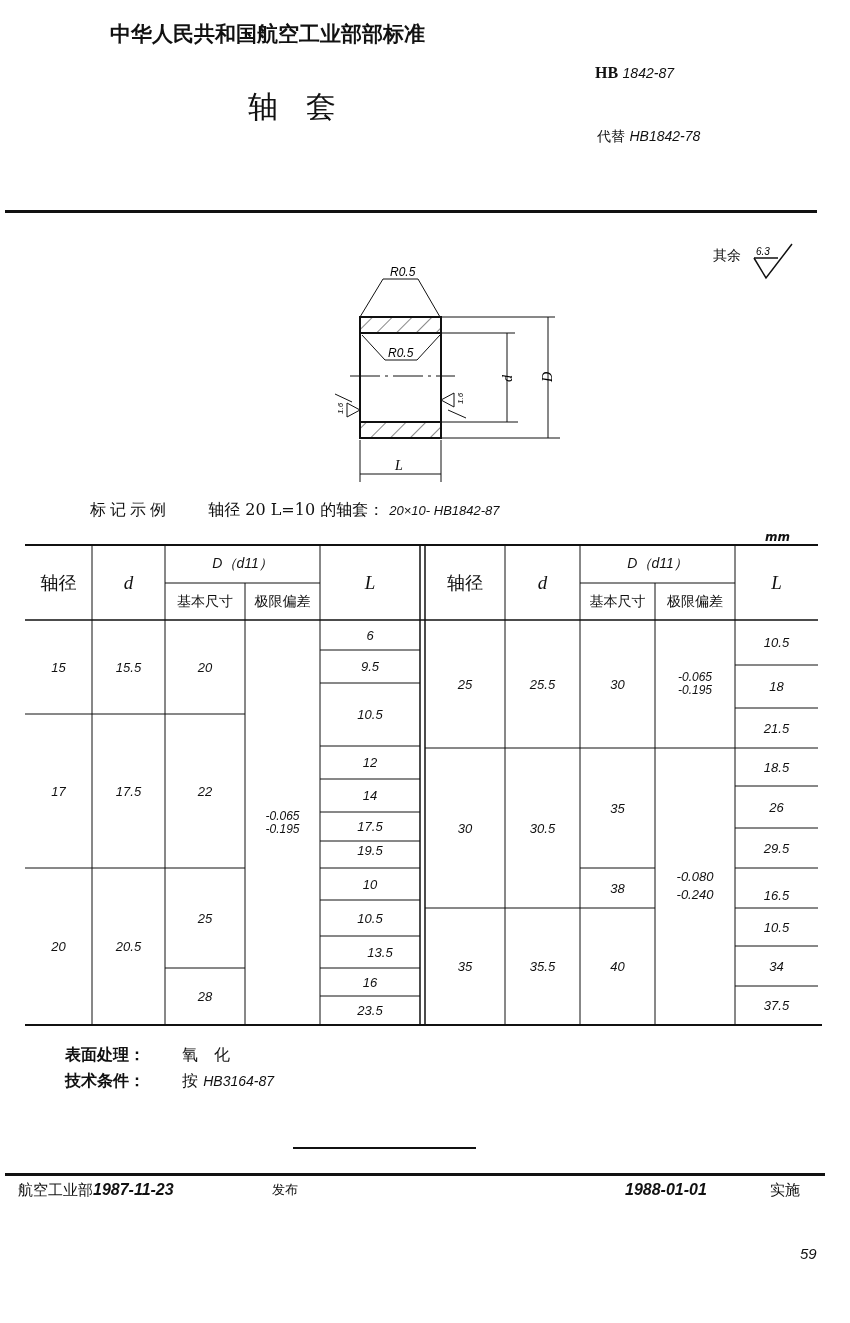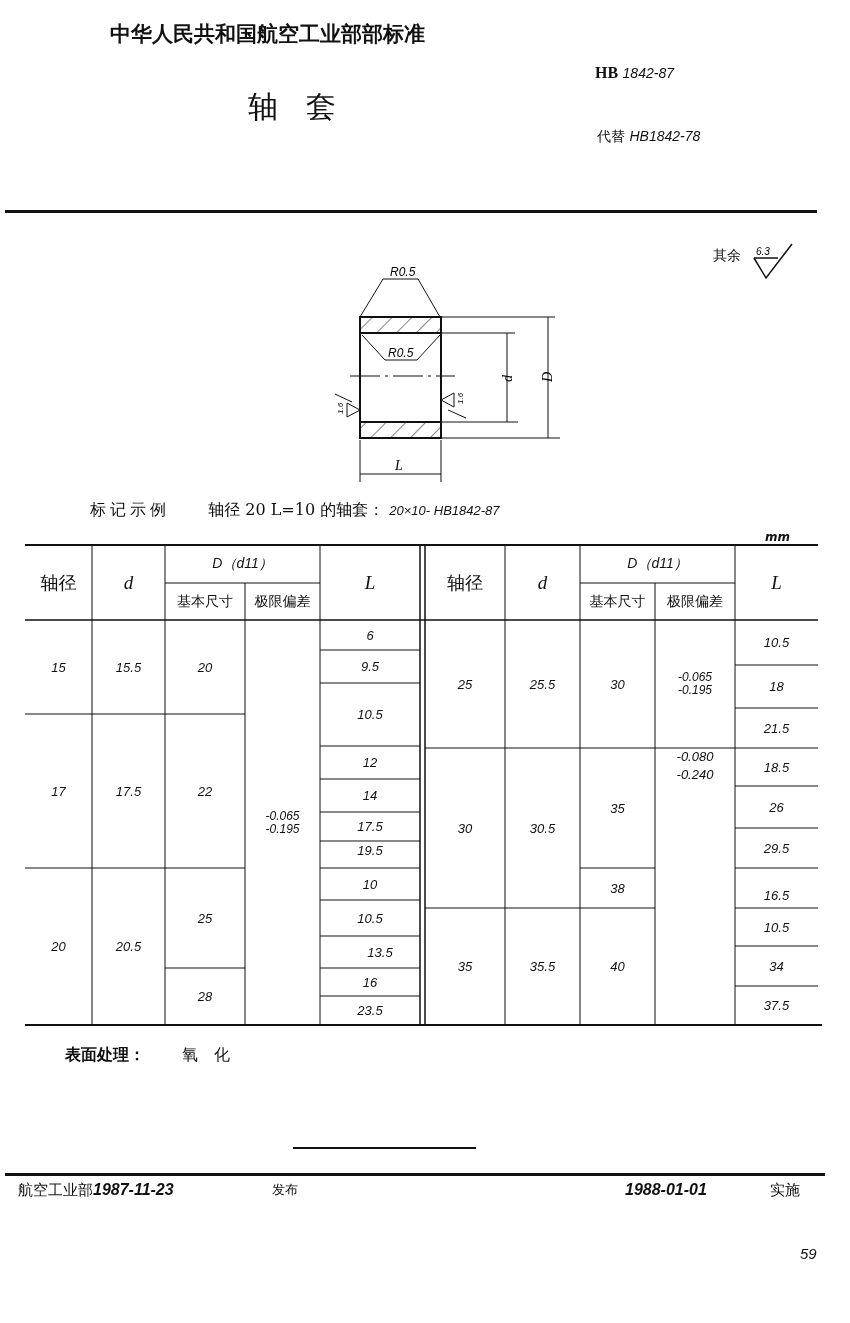--- a/index.html
+++ b/index.html
@@ -226,37 +226,42 @@
 
 <div class="cell" style="left:425px;top:748px;width:80px;height:160px">30</div>
 <div class="cell" style="left:505px;top:748px;width:75px;height:160px">30.5</div>
 <div class="cell" style="left:580px;top:748px;width:75px;height:120px">35</div>
 <div class="cell" style="left:580px;top:868px;width:75px;height:40px">38</div>
 <div class="cell" style="left:735px;top:748px;width:83px;height:38px">18.5</div>
 <div class="cell" style="left:735px;top:786px;width:83px;height:42px">26</div>
 <div class="cell" style="left:735px;top:828px;width:83px;height:40px">29.5</div>
 <div class="cell" style="left:735px;top:868px;width:83px;height:55px">16.5</div>
 
-<div class="cell dev" style="left:655px;top:748px;width:80px;height:344px;justify-content:flex-start;box-sizing:border-box">
+<div class="cell dev" style="left:655px;top:748px;width:80px;height:344px;justify-content:flex-start;padding-top:120px;box-sizing:border-box">
   <span style="font-size:13px;line-height:18px">-0.080</span>
   <span style="font-size:13px;line-height:18px">-0.240</span>
 </div>
 
 <div class="cell" style="left:425px;top:908px;width:80px;height:117px">35</div>
 <div class="cell" style="left:505px;top:908px;width:75px;height:117px">35.5</div>
 <div class="cell" style="left:580px;top:908px;width:75px;height:117px">40</div>
 <div class="cell" style="left:735px;top:908px;width:83px;height:38px">10.5</div>
 <div class="cell" style="left:735px;top:946px;width:83px;height:40px">34</div>
 <div class="cell" style="left:735px;top:986px;width:83px;height:39px">37.5</div>
 
 <div class="abs notes">
   <div>
     <span class="lbl">表面处理：</span>
     <span class="val">氧　化</span>
   </div>
+  <div>
+    <span class="lbl">技术条件：</span>
+    <span class="val">按</span>
+    <i>HB3164-87</i>
+  </div>
 </div>
 <div class="short-rule"></div>
 
 <div class="hr-bot"></div>
 <div class="abs foot-left">
   <span>航空工业部</span><i>1987-11-23</i>
 </div>
 <div class="abs foot-mid">发布</div>
 <div class="abs foot-right">1988-01-01</div>
 <div class="abs foot-impl">实施</div>

